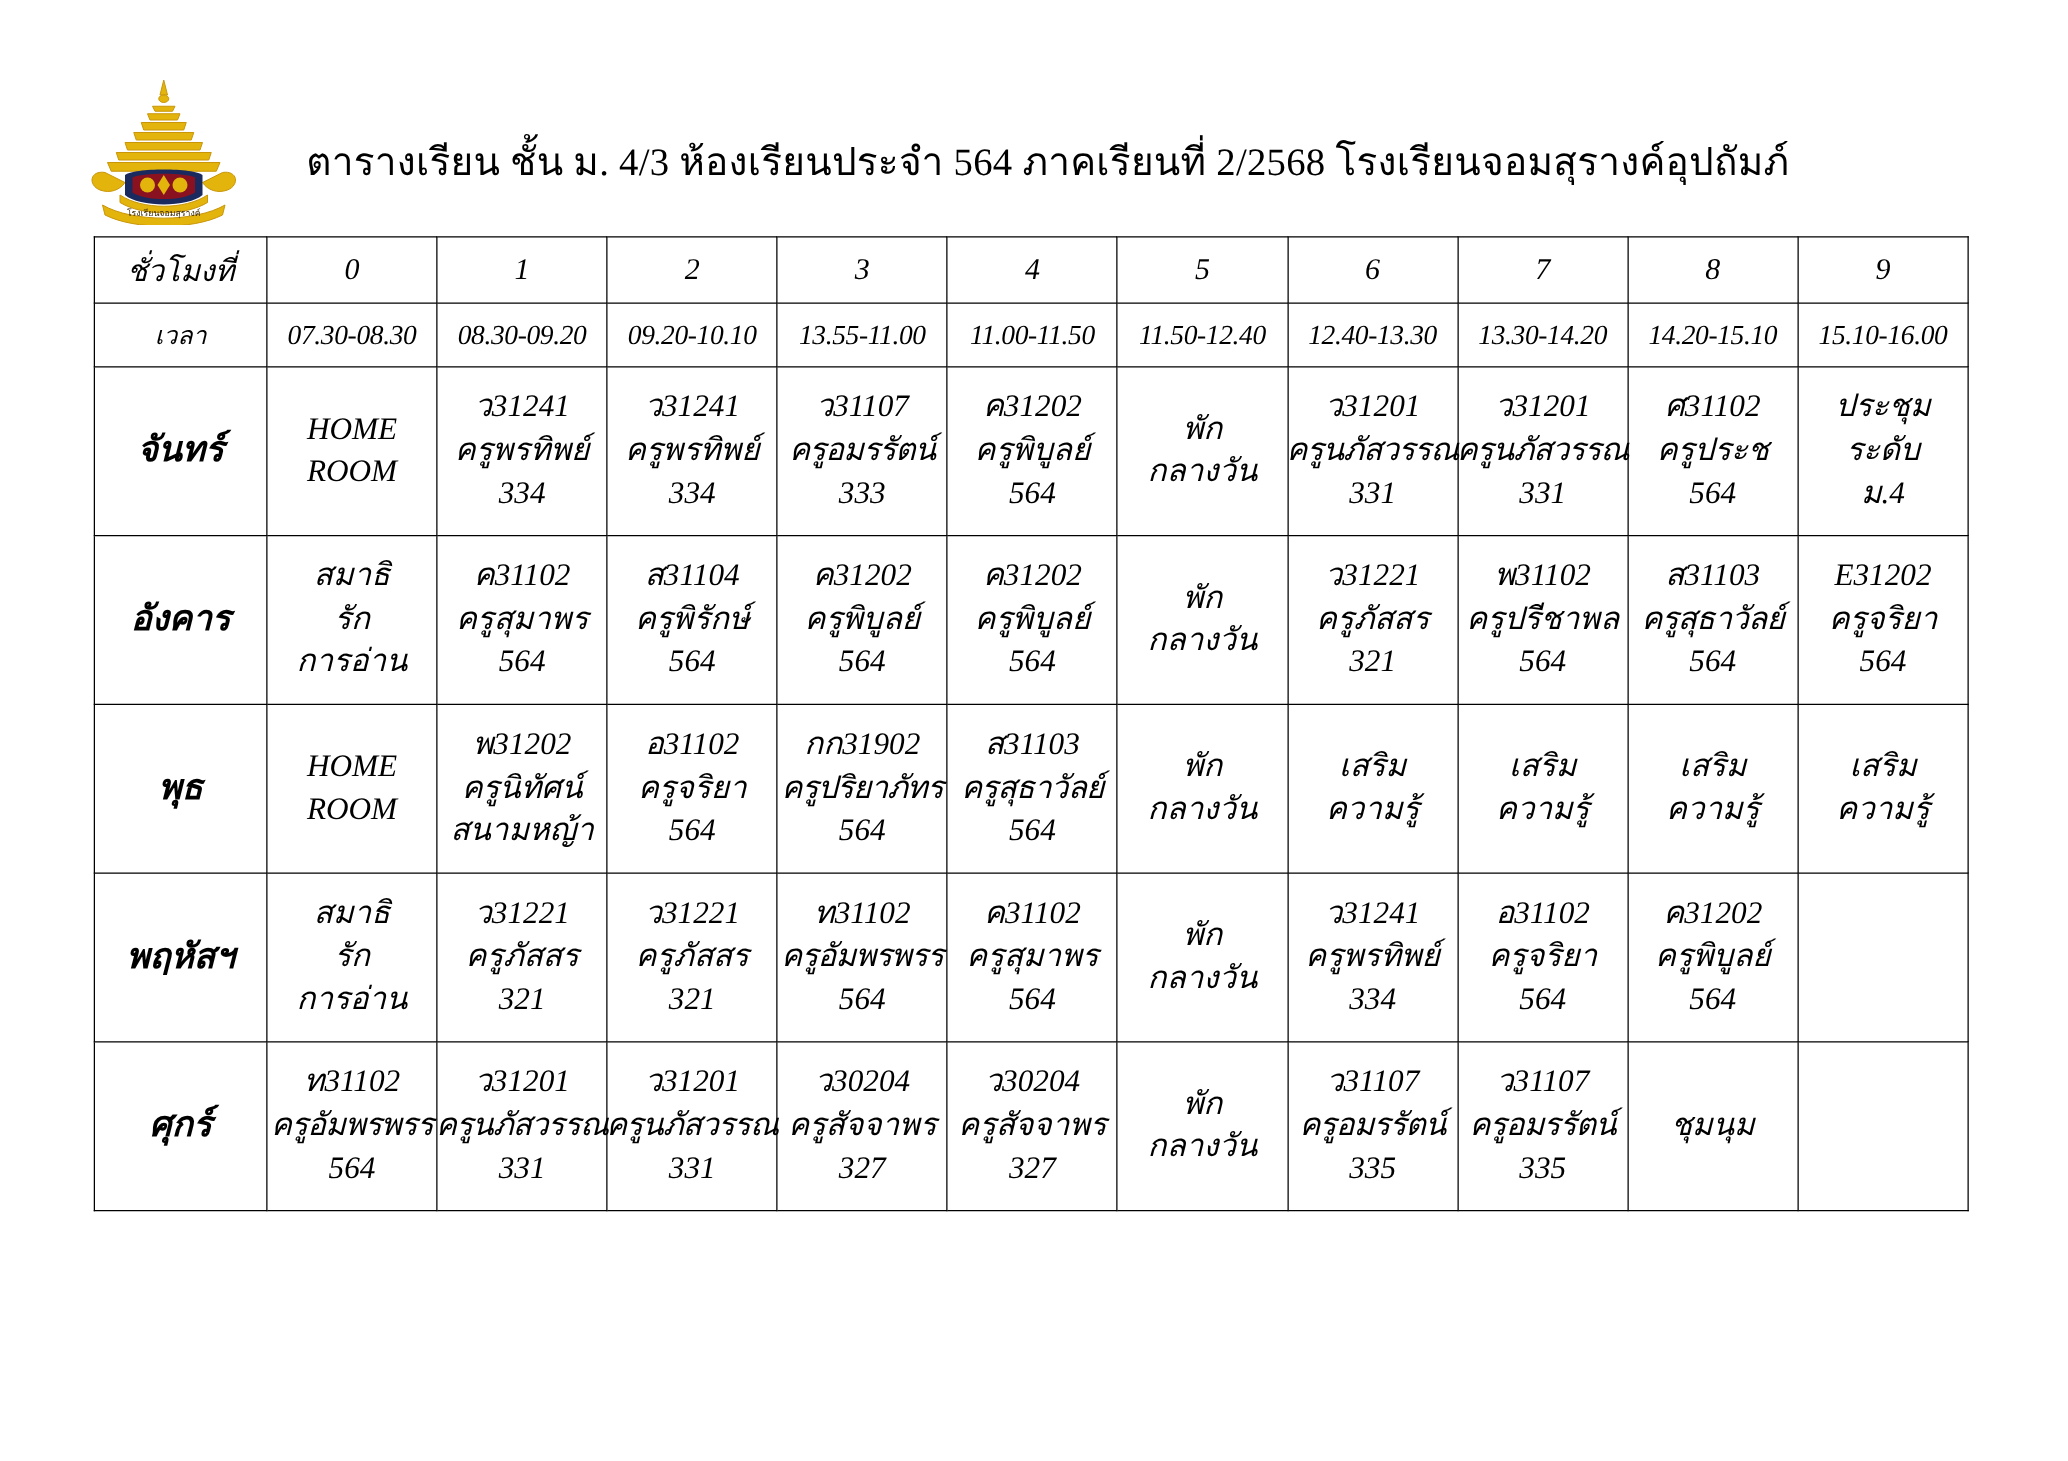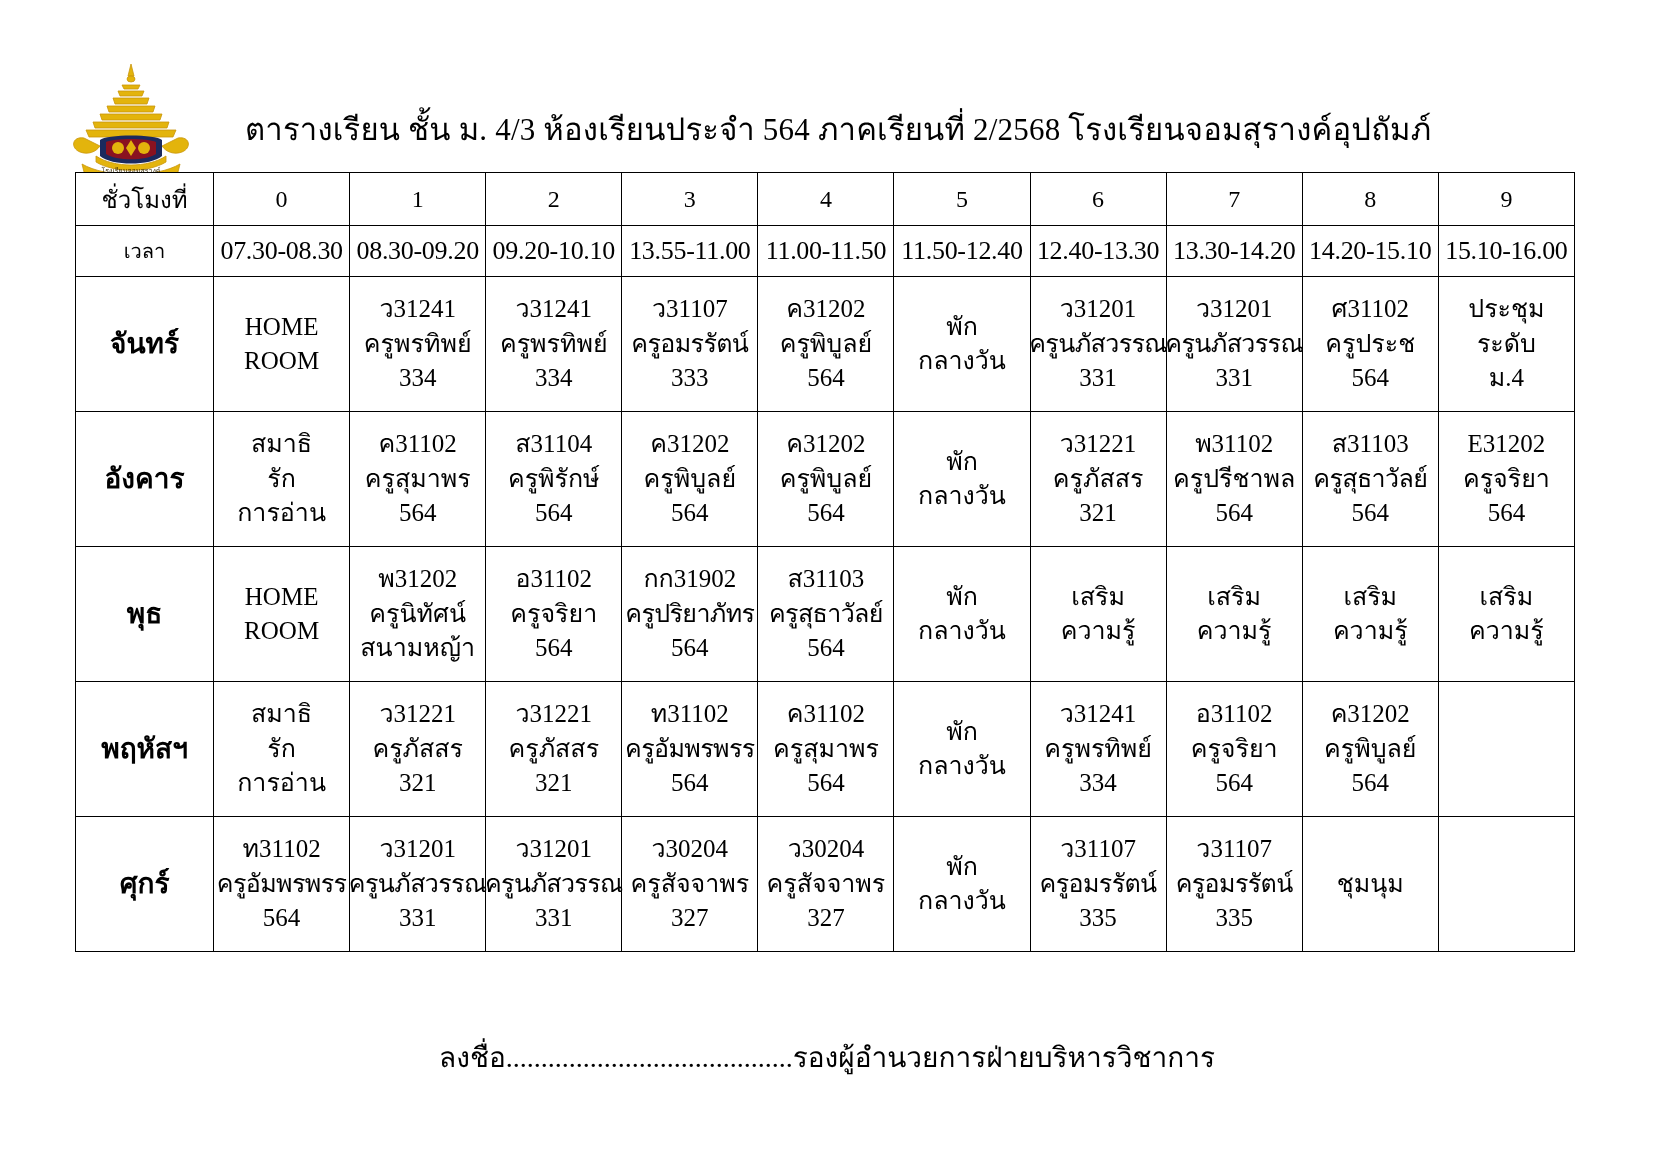--- a/index.html
+++ b/index.html
@@ -45,22 +45,23 @@
     font-size: 31px;
     letter-spacing: 0.2px;
     white-space: nowrap;
     font-family: "Liberation Serif", "DejaVu Serif", serif;
   }
 
   
   .sched-wrap {
     position: absolute;
     left: 75px;
-    top: 172px;
+    top: 189px;
     width: 1500px;
+    font-style: italic;
   }
   table.sched {
     border-collapse: collapse;
     table-layout: fixed;
     width: 1500px;
   }
   table.sched td, table.sched th {
     border: 1.5px solid #000000;
     text-align: center;
     vertical-align: middle;
@@ -72,21 +73,21 @@
   .col-slot  { width: 136px; }
 
   .hdr-row td {
     height: 52px;
     font-size: 24px;
   }
   .hdr-row td.daycell { font-size: 24px; }
 
   .time-row td {
     height: 50px;
-    font-size: 26px;
+    font-size: 22px;
     letter-spacing: -0.3px;
   }
   .time-row td.daycell { font-size: 20px; letter-spacing: 0; }
 
   .day-row td {
     height: 134px;
     font-size: 25px;
     line-height: 1.38;
   }
   .day-row td.daycell {
@@ -540,15 +541,14 @@
               </div>
             </td>
             <td>
               <div class="cell-lines"></div>
             </td>
           </tr>
         </tbody>
     </table>
   </div>
 
-  <div class="footer">ลงชื่อ.........................................รองผู้อำนวยการฝ่ายบริหารวิชาการ</div>
 
 </div>
 
 </body></html>

